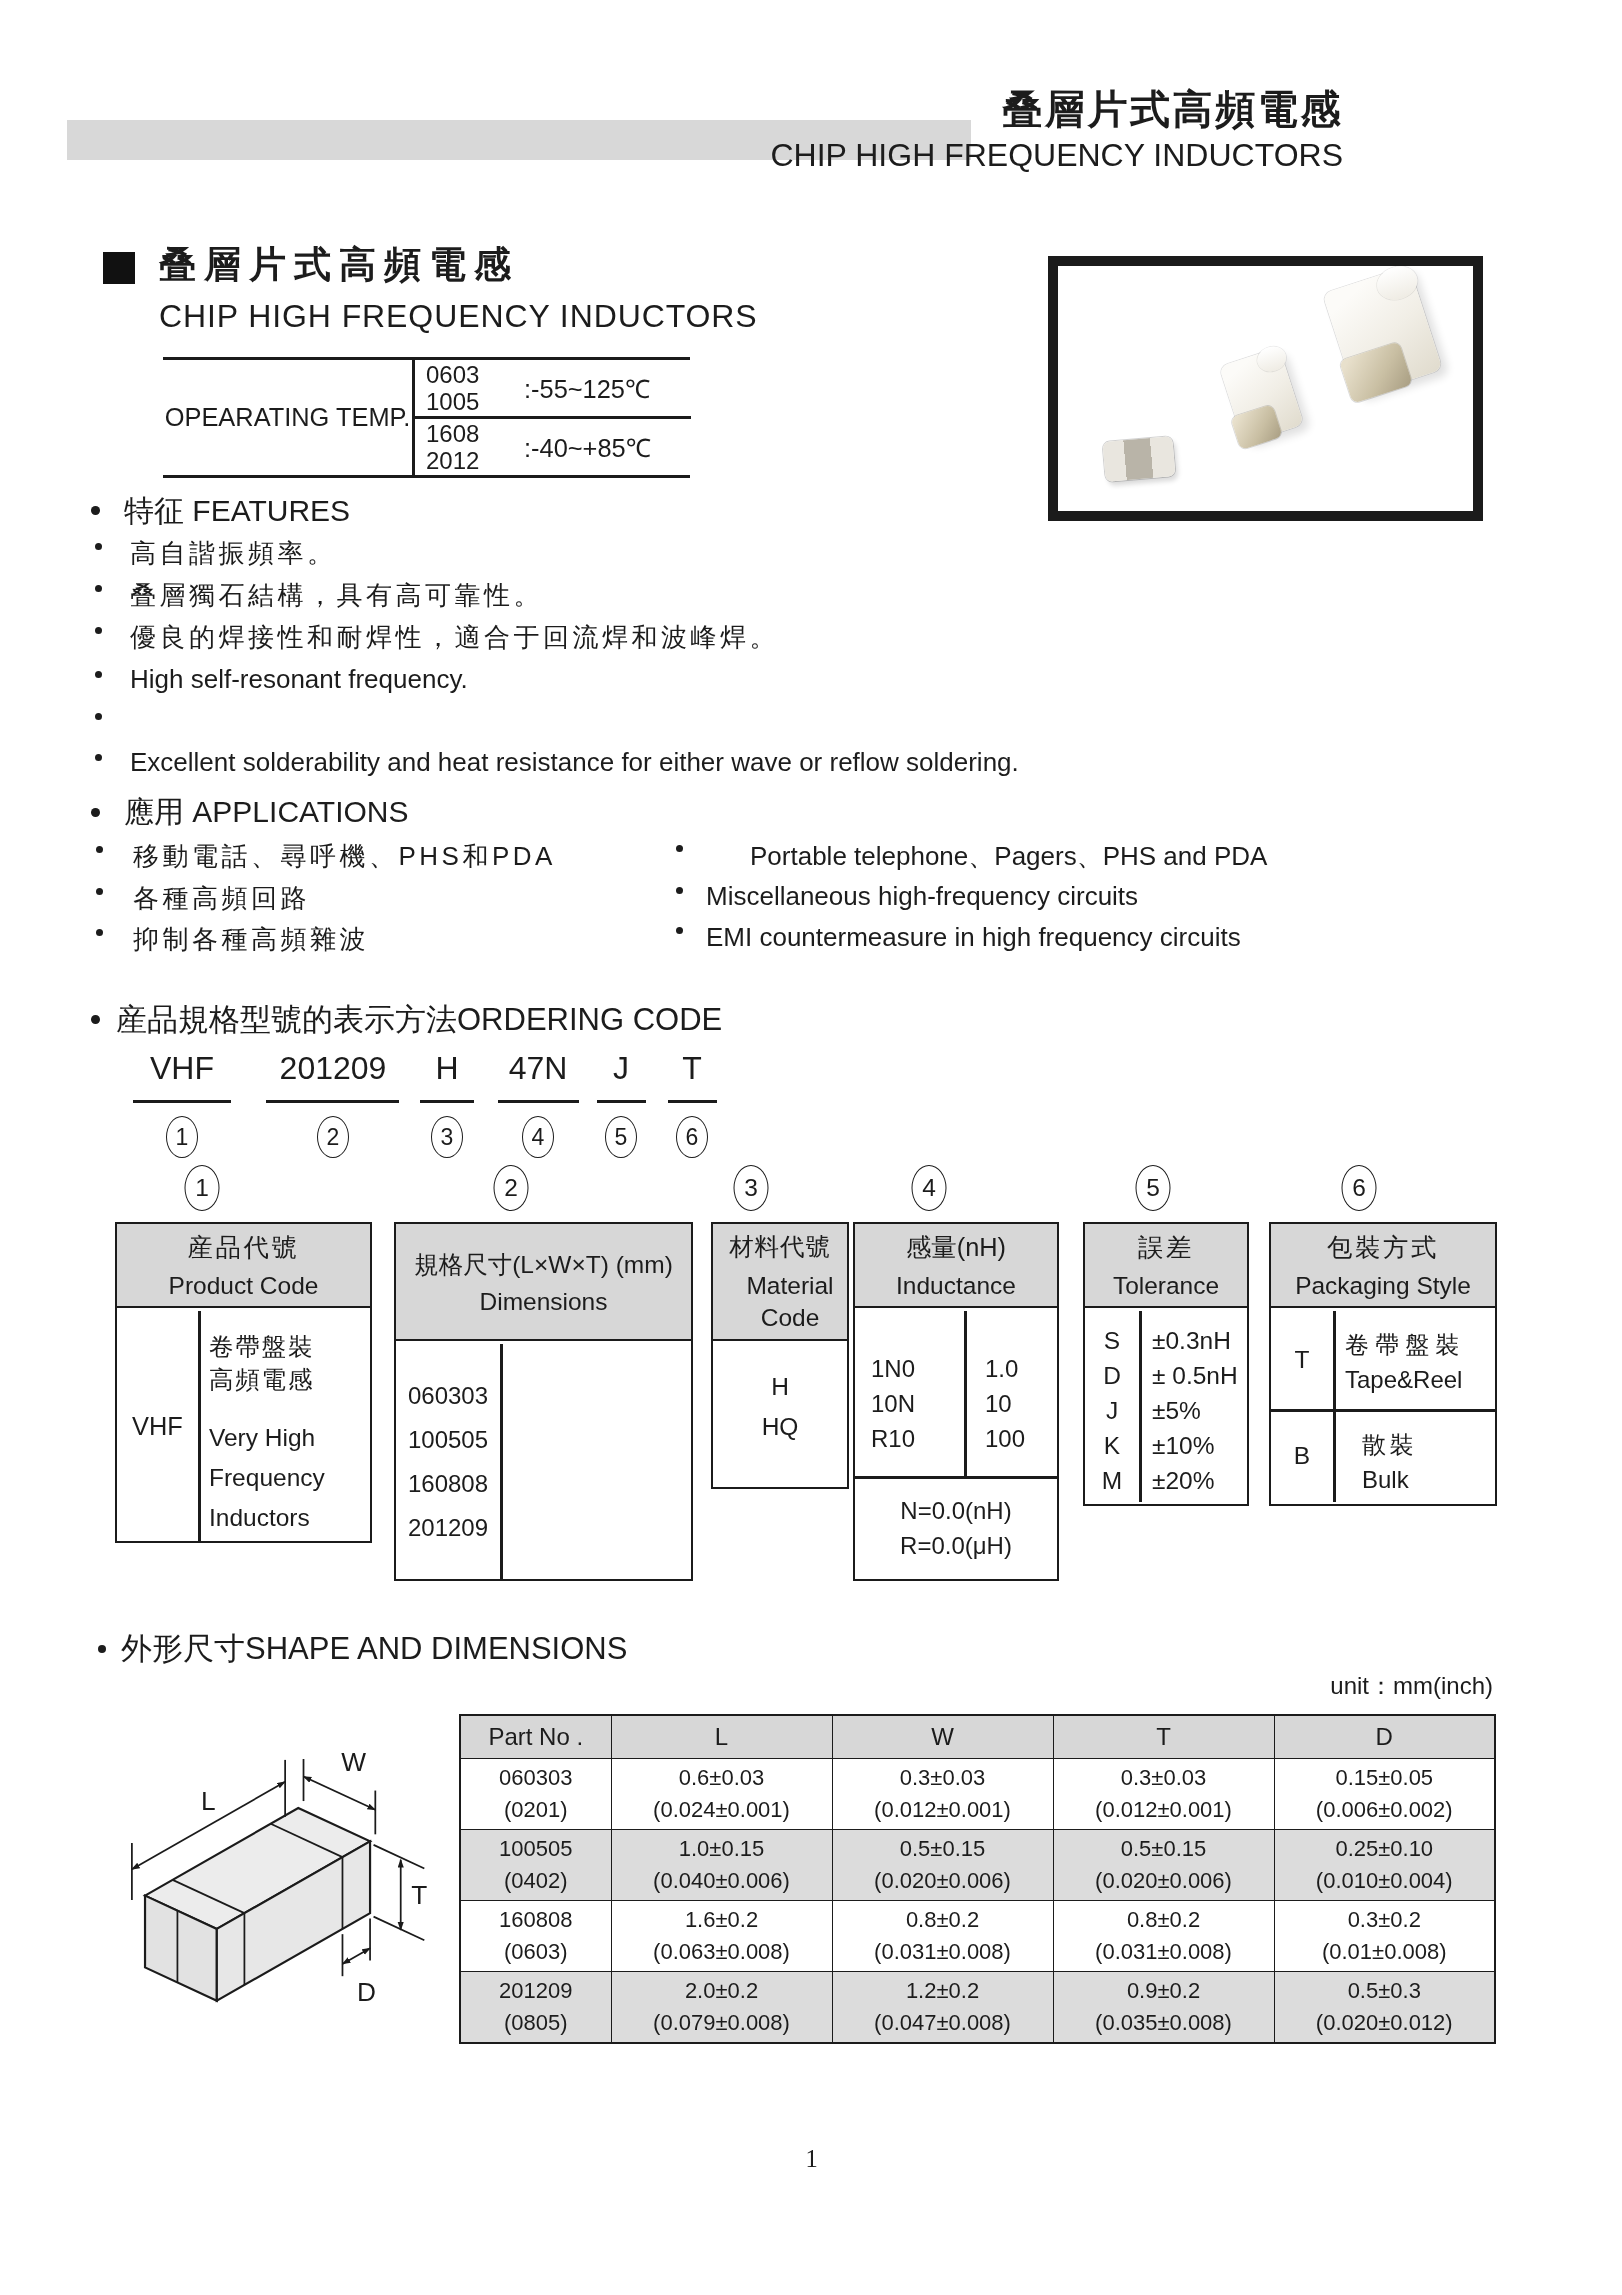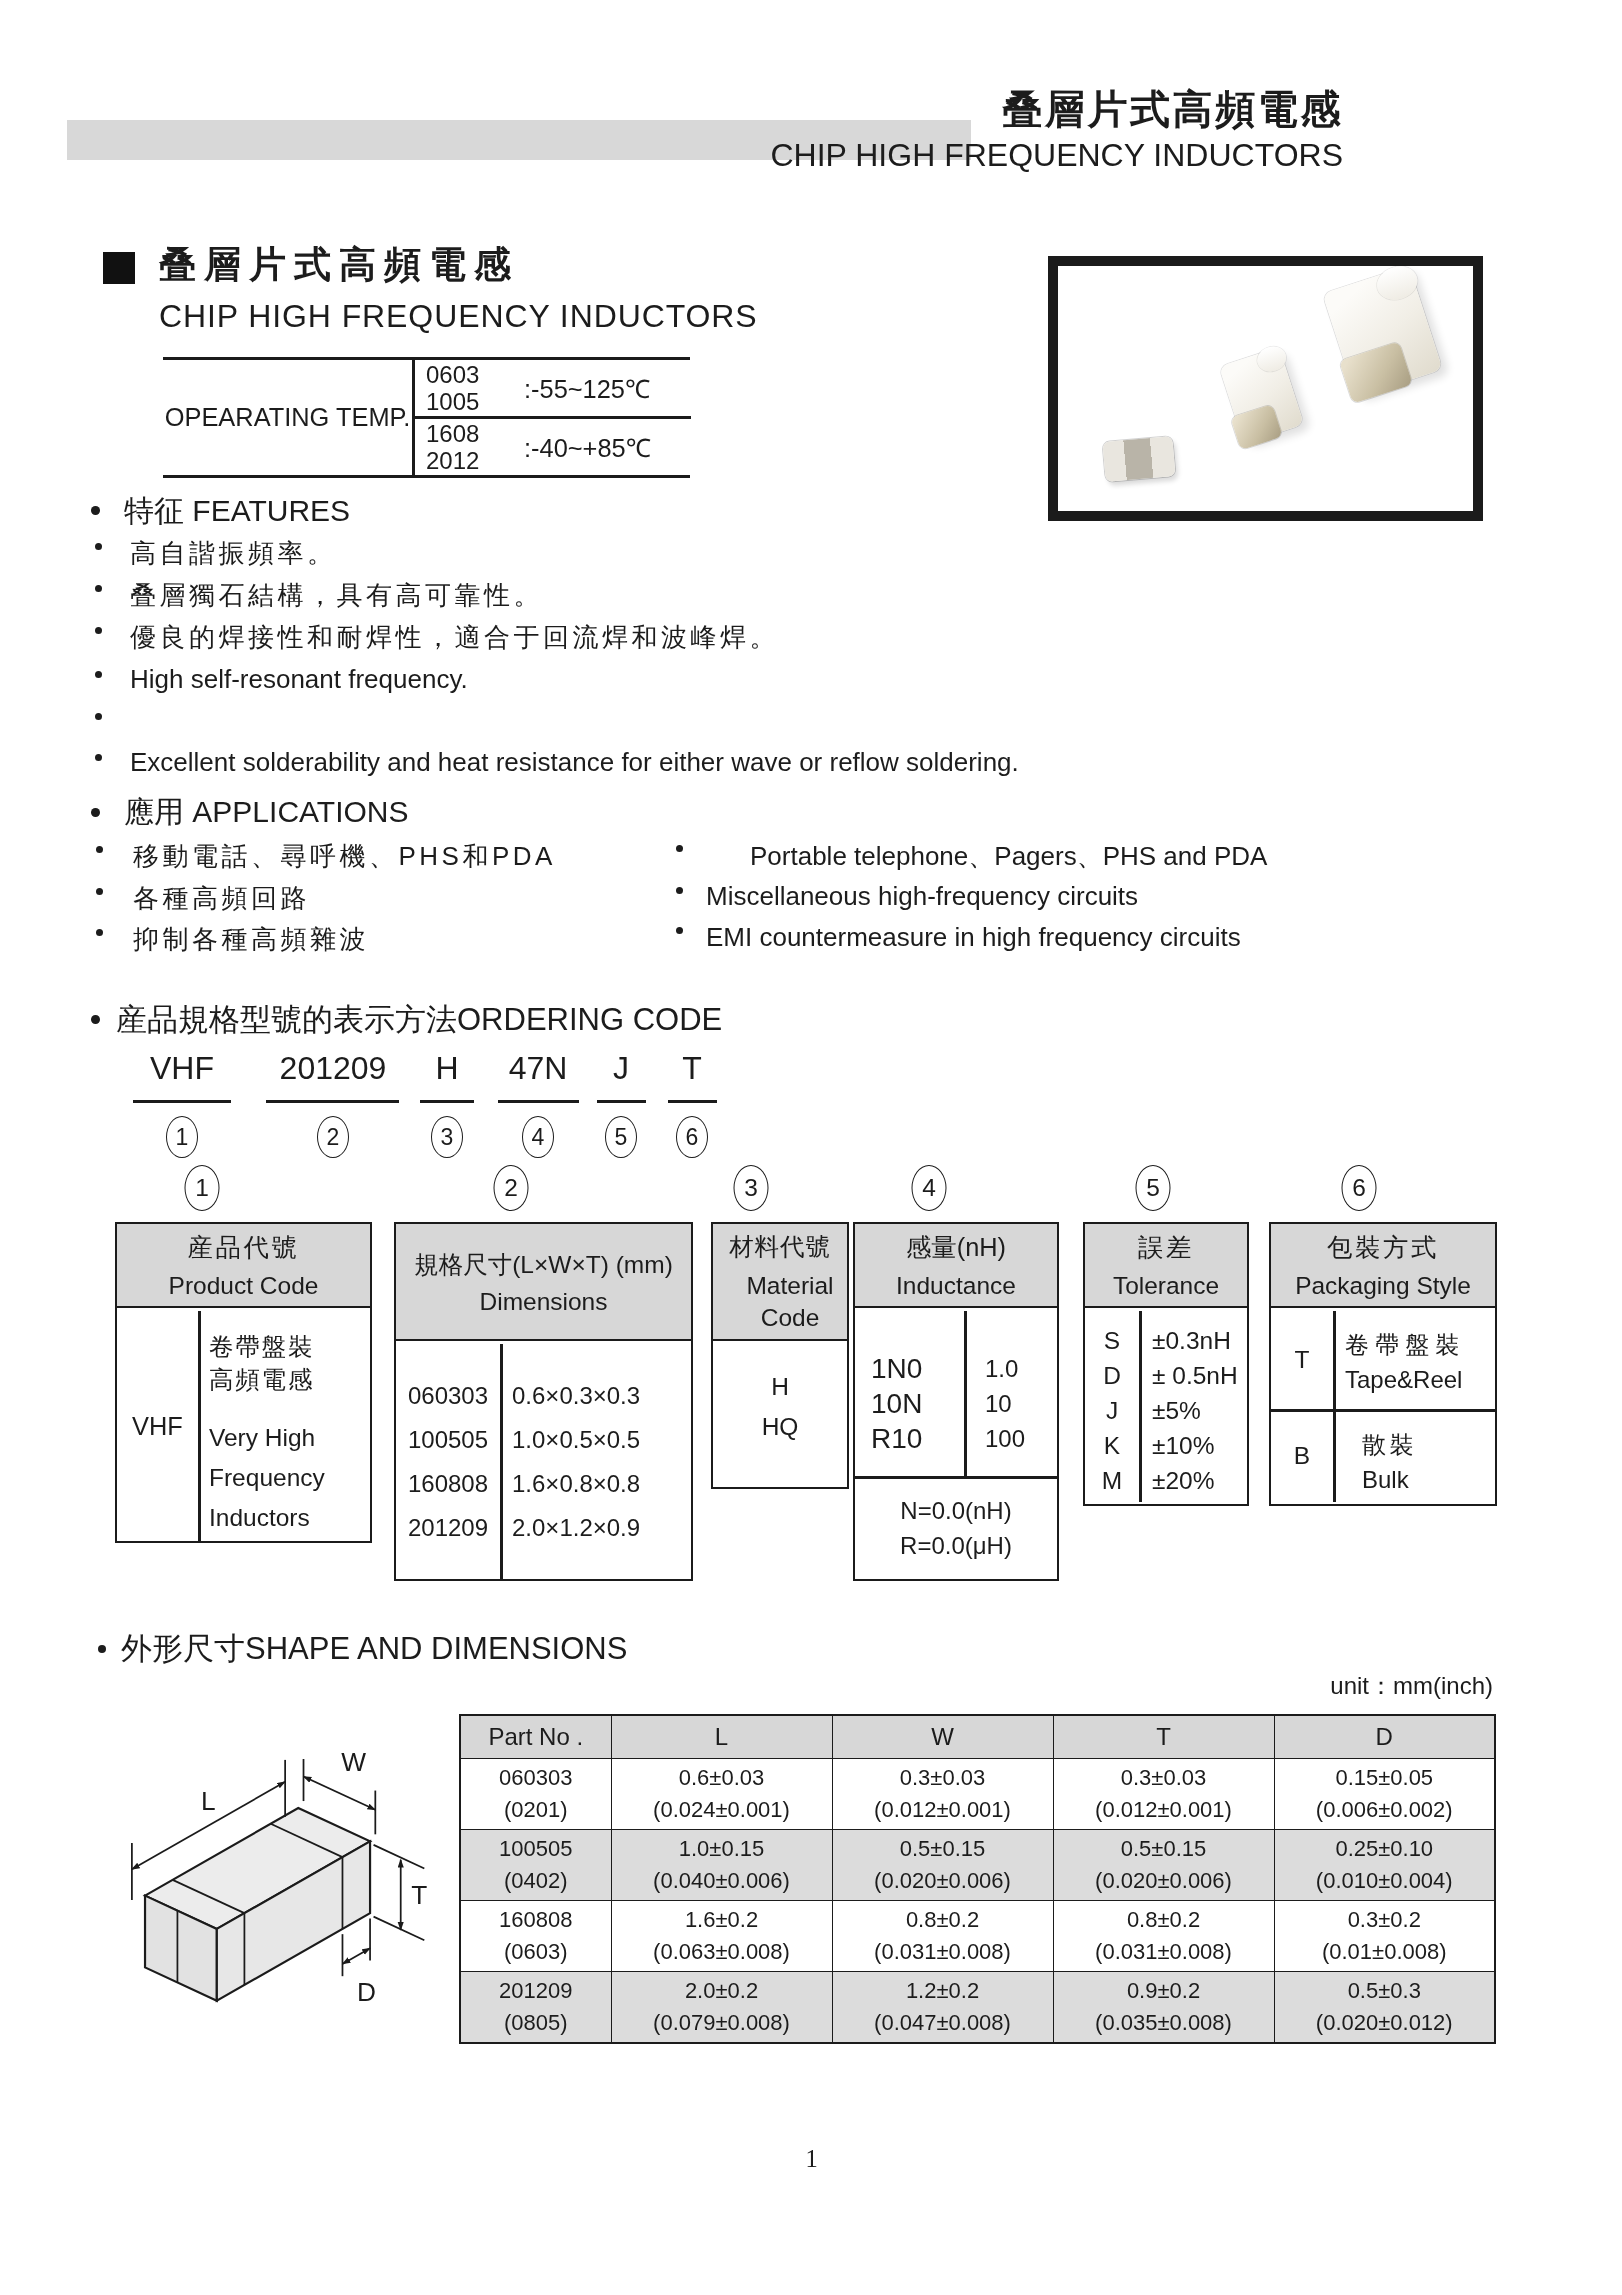--- a/index.html
+++ b/index.html
@@ -196,26 +196,20 @@
       <div class="h2">Dimensions</div>
     </div>
     <div class="bd" style="top:120px;">
       <div class="vline" style="left:104px;top:0;height:100%;"></div>
       <div class="abs" style="left:0;top:30px;width:104px;font-size:24px;line-height:44px;text-align:center;">
         <div>060303</div>
         <div>100505</div>
         <div>160808</div>
         <div>201209</div>
       </div>
-      <div class="abs" style="left:116px;top:30px;font-size:24px;line-height:44px;">
-        <div>0.6×0.3×0.3</div>
-        <div>1.0×0.5×0.5</div>
-        <div>1.6×0.8×0.8</div>
-        <div>2.0×1.2×0.9</div>
-      </div>
     </div>
   </div>
 
   <div class="ct" style="left:711px;top:1222px;width:114px;height:263px;padding-left:20px;">
     <div class="hd" style="height:117px;">
       <div class="h1" style="font-size:24.5px;letter-spacing:0.9px;">材料代號</div>
       <div class="h2" style="width:96px;text-align:center;line-height:32px;margin-left:20px;">Material Code</div>
     </div>
     <div class="bd" style="top:120px;">
       <div class="abs" style="left:0;top:23px;width:100%;text-align:center;font-size:24.5px;line-height:40px;">
@@ -226,21 +220,21 @@
   </div>
 
   <div class="ct" style="left:853px;top:1222px;width:202px;height:355px;">
     <div class="hd" style="height:84px;">
       <div class="h1" style="letter-spacing:0;">感量(nH)</div>
       <div class="h2">Inductance</div>
     </div>
     <div class="bd" style="top:87px;height:265px;">
       <div class="vline" style="left:109px;top:0;height:165px;"></div>
       <div class="hline" style="left:0;top:165px;width:100%;"></div>
-      <div class="abs" style="left:16px;top:40px;font-size:28px;line-height:35px;">
+      <div class="abs" style="left:16px;top:40px;font-size:24px;line-height:35px;">
         <div>1N0</div>
         <div>10N</div>
         <div>R10</div>
       </div>
       <div class="abs" style="left:130px;top:40px;font-size:24px;line-height:35px;">
         <div>1.0</div>
         <div>10</div>
         <div>100</div>
       </div>
       <div class="abs" style="left:0;top:182px;width:100%;text-align:center;font-size:24px;line-height:35px;">

